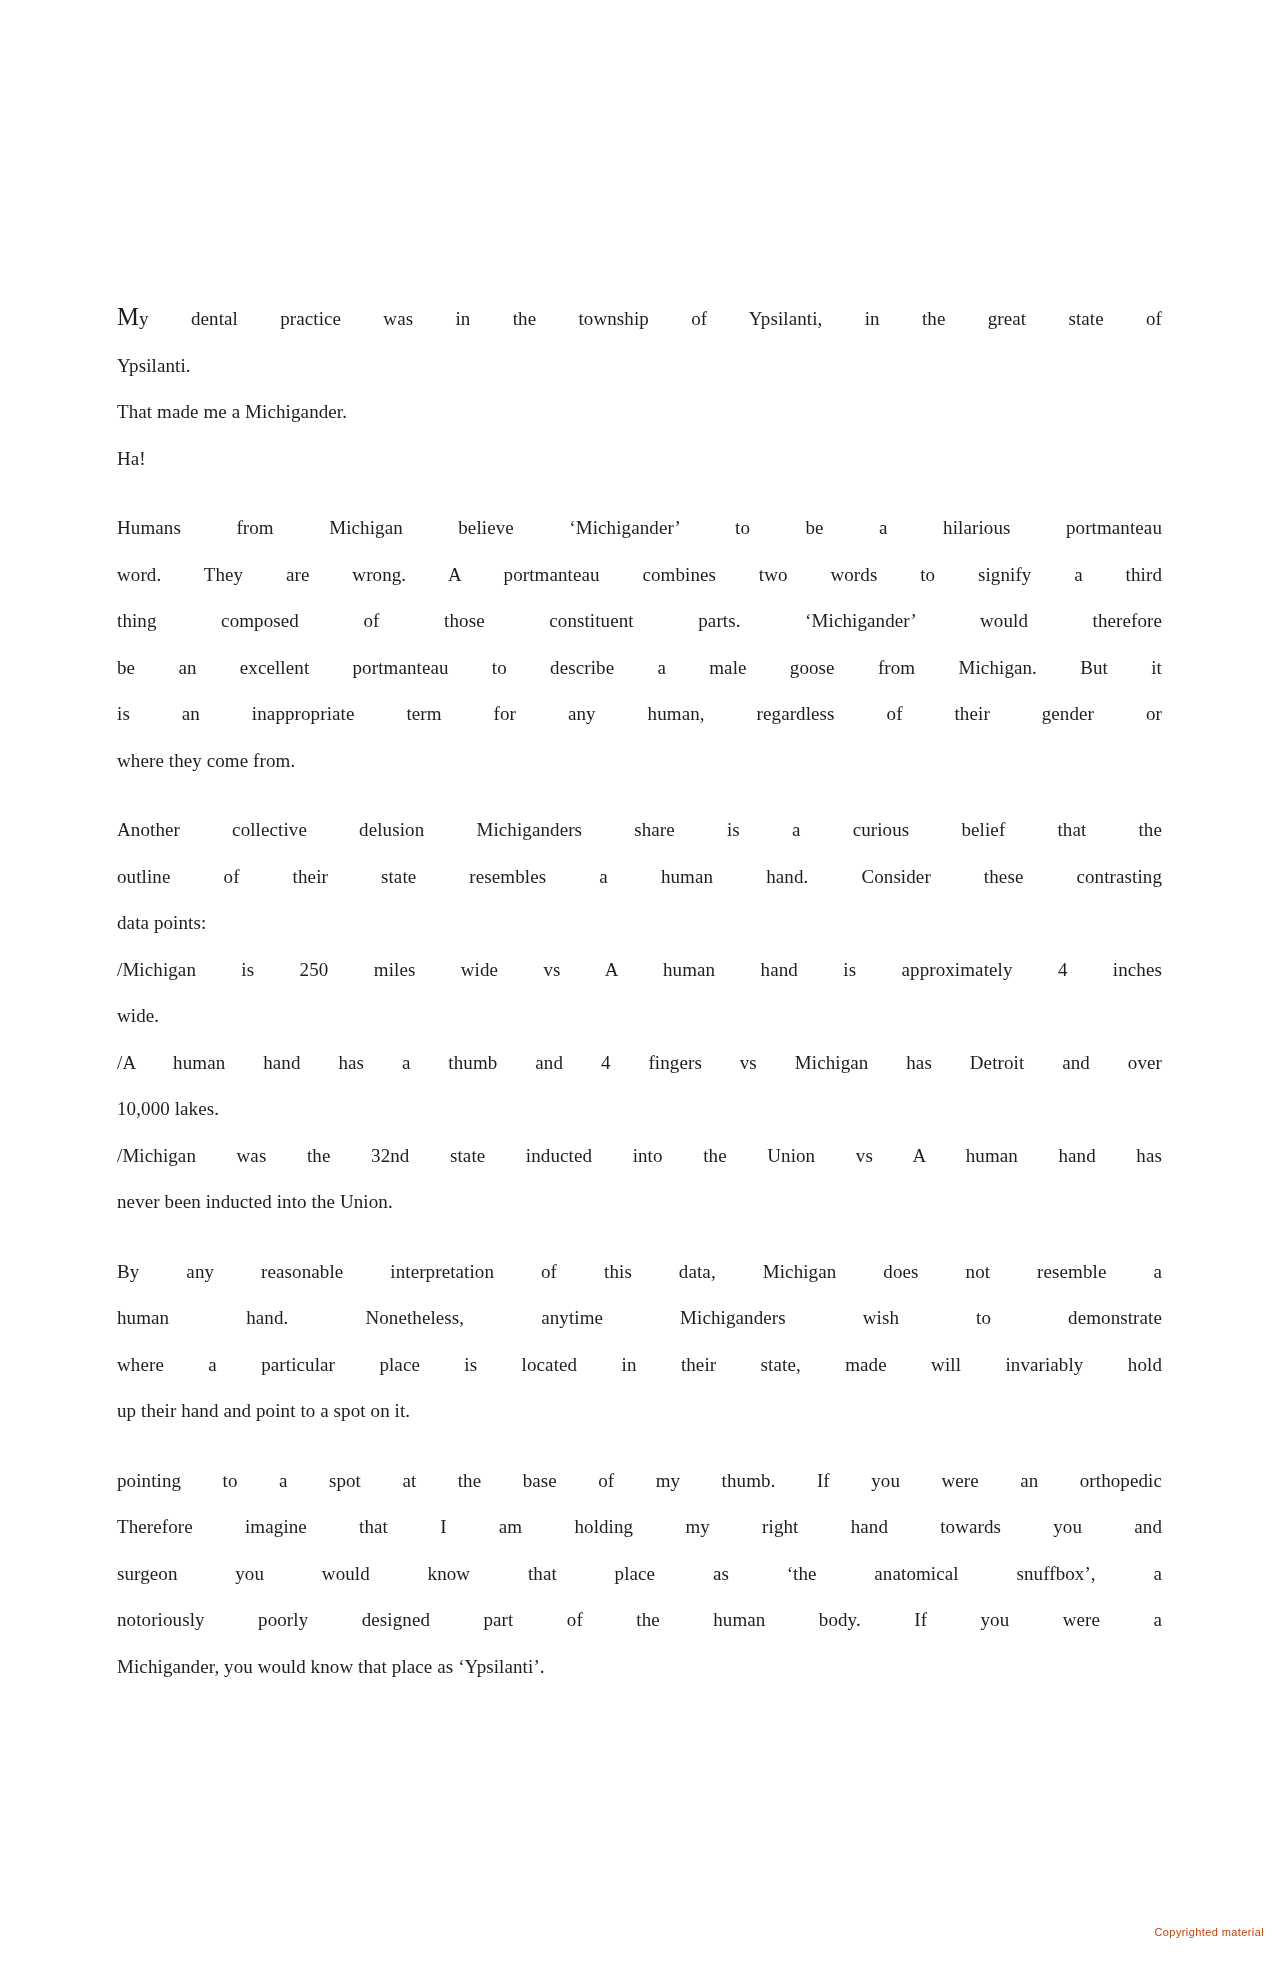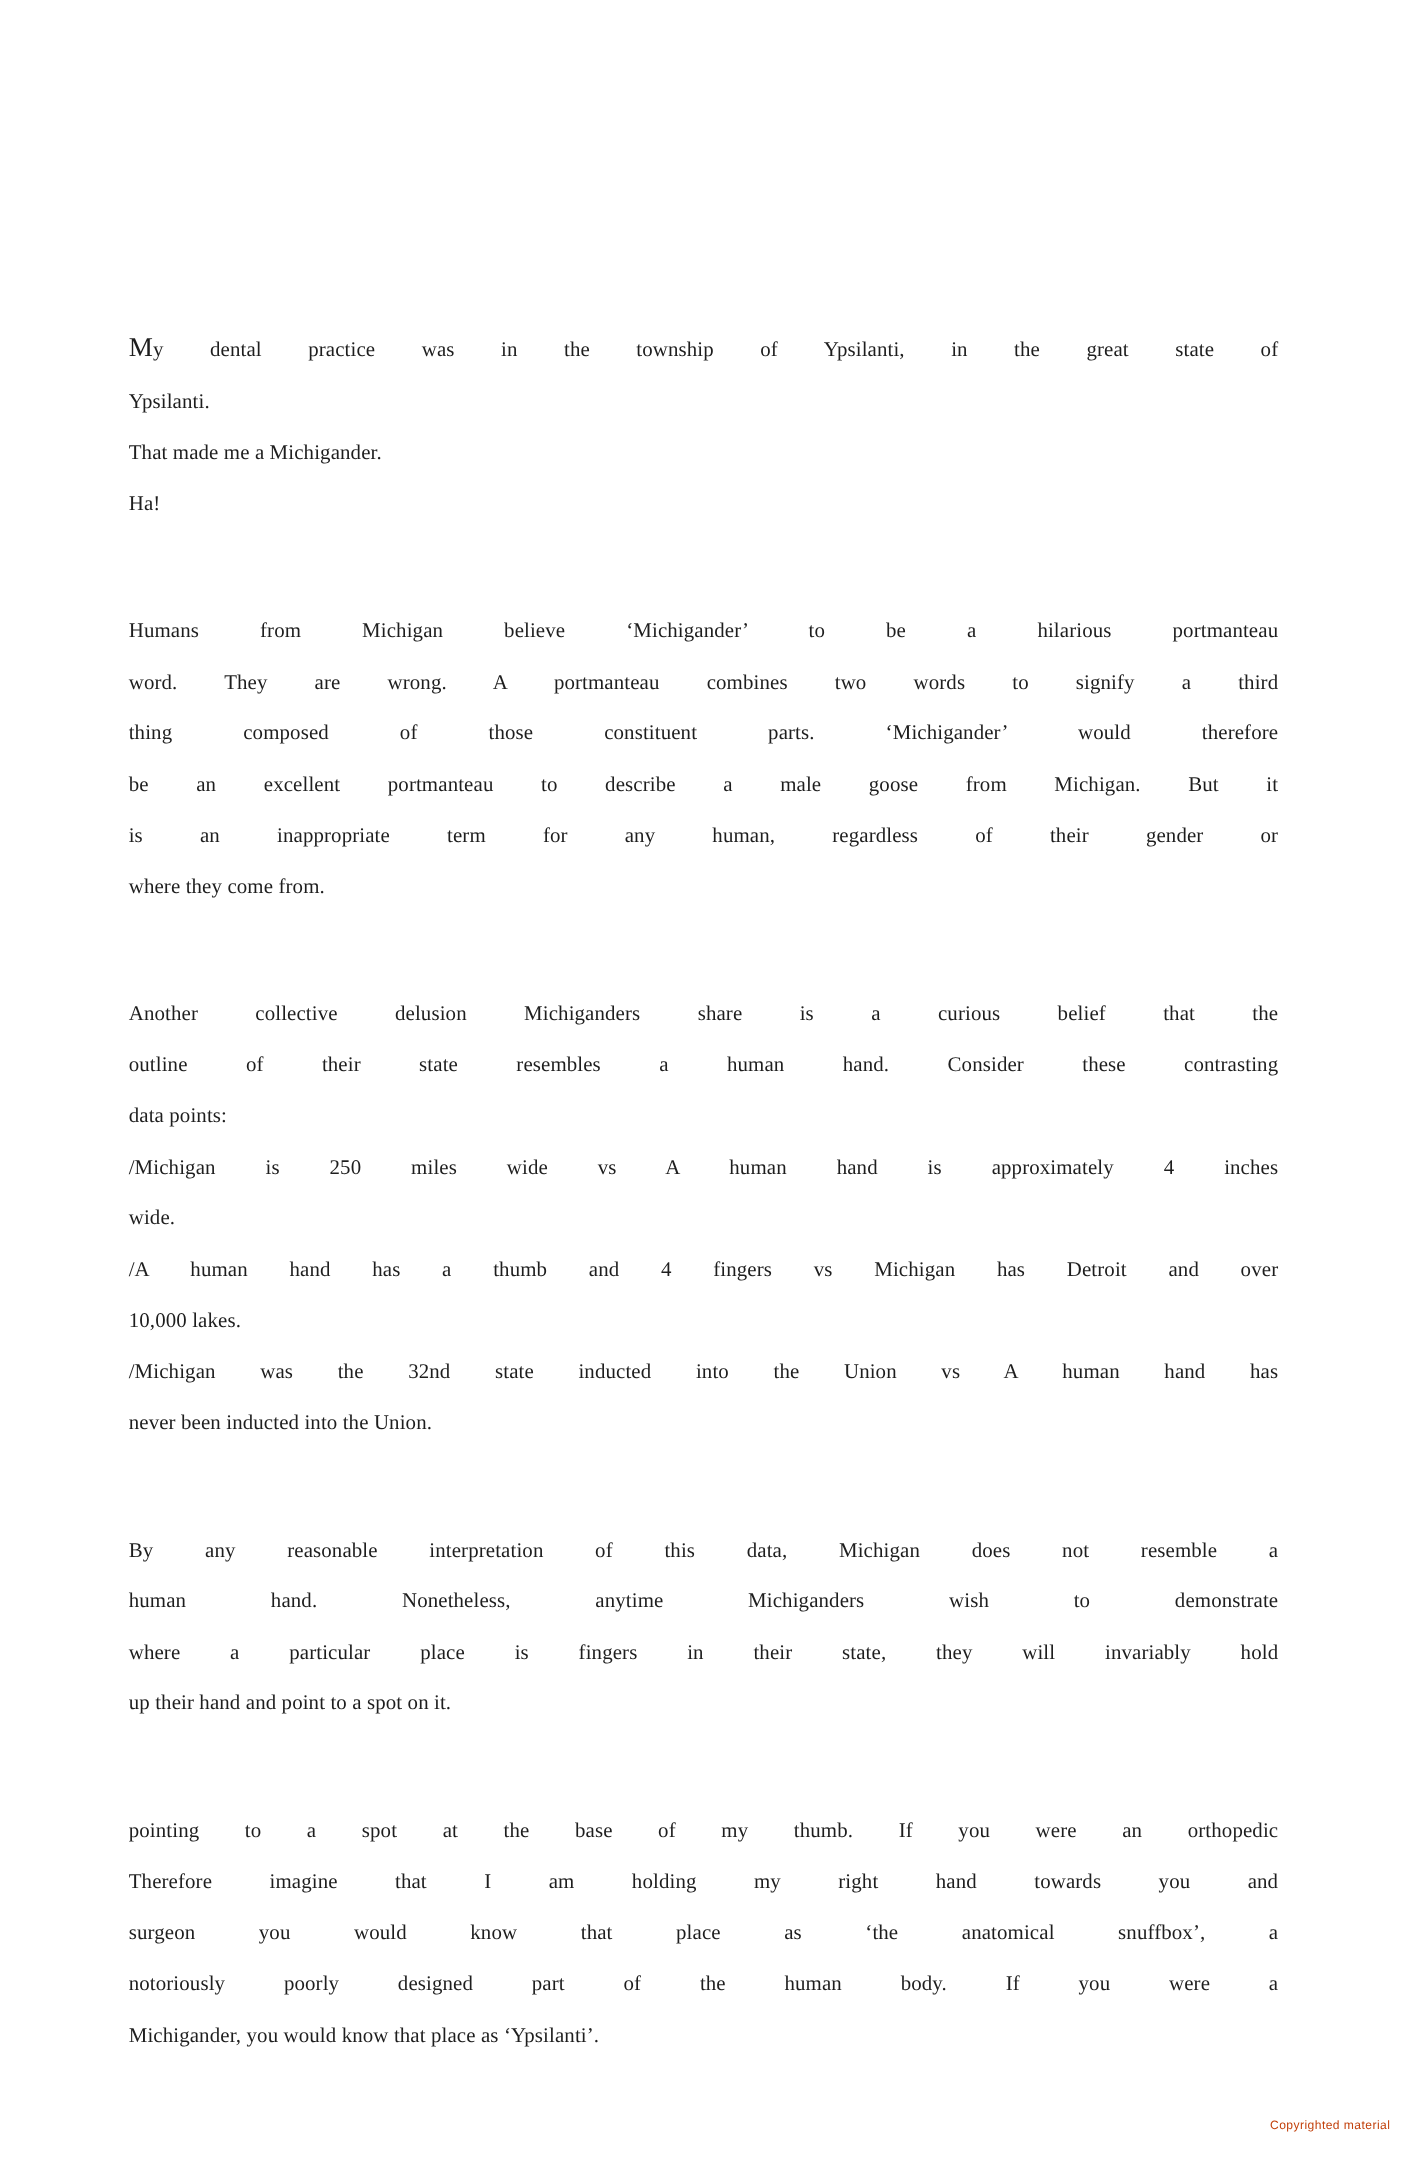--- a/index.html
+++ b/index.html
@@ -23,21 +23,21 @@
     position: absolute;
     left: 117px;
     top: 296px;
     width: 1045px;
     font-size: 19px;
     line-height: 46.5px;
     color: #1e1e1e;
     letter-spacing: 0.1px;
   }
   .block { margin: 0; }
-  .block + .block { margin-top: 69px; }
+  .block + .block { margin-top: 23px; }
   .line {
     text-align: left;
     min-height: 46.5px;
   }
   .line.justified {
     text-align: justify;
     text-align-last: justify;
   }
   .initial-cap {
     font-size: 1.3em;
@@ -79,21 +79,21 @@
         <div class="line justified"><span>/Michigan is 250 miles wide vs A human hand is approximately 4 inches</span></div>
         <div class="line"><span>wide.</span></div>
         <div class="line justified"><span>/A human hand has a thumb and 4 fingers vs Michigan has Detroit and over</span></div>
         <div class="line"><span>10,000 lakes.</span></div>
         <div class="line justified"><span>/Michigan was the 32nd state inducted into the Union vs A human hand has</span></div>
         <div class="line"><span>never been inducted into the Union.</span></div>
       </div>
       <div class="block">
         <div class="line justified"><span>By any reasonable interpretation of this data, Michigan does not resemble a</span></div>
         <div class="line justified"><span>human hand. Nonetheless, anytime Michiganders wish to demonstrate</span></div>
-        <div class="line justified"><span>where a particular place is fingers in their state, they will invariably hold</span></div>
+        <div class="line justified"><span>where a particular place is located in their state, made will invariably hold</span></div>
         <div class="line"><span>up their hand and point to a spot on it.</span></div>
       </div>
       <div class="block">
         <div class="line justified"><span>pointing to a spot at the base of my thumb. If you were an orthopedic</span></div>
         <div class="line justified"><span>Therefore imagine that I am holding my right hand towards you and</span></div>
         <div class="line justified"><span>surgeon you would know that place as ‘the anatomical snuffbox’, a</span></div>
         <div class="line justified"><span>notoriously poorly designed part of the human body. If you were a</span></div>
         <div class="line"><span>Michigander, you would know that place as ‘Ypsilanti’.</span></div>
       </div>
     </main>

